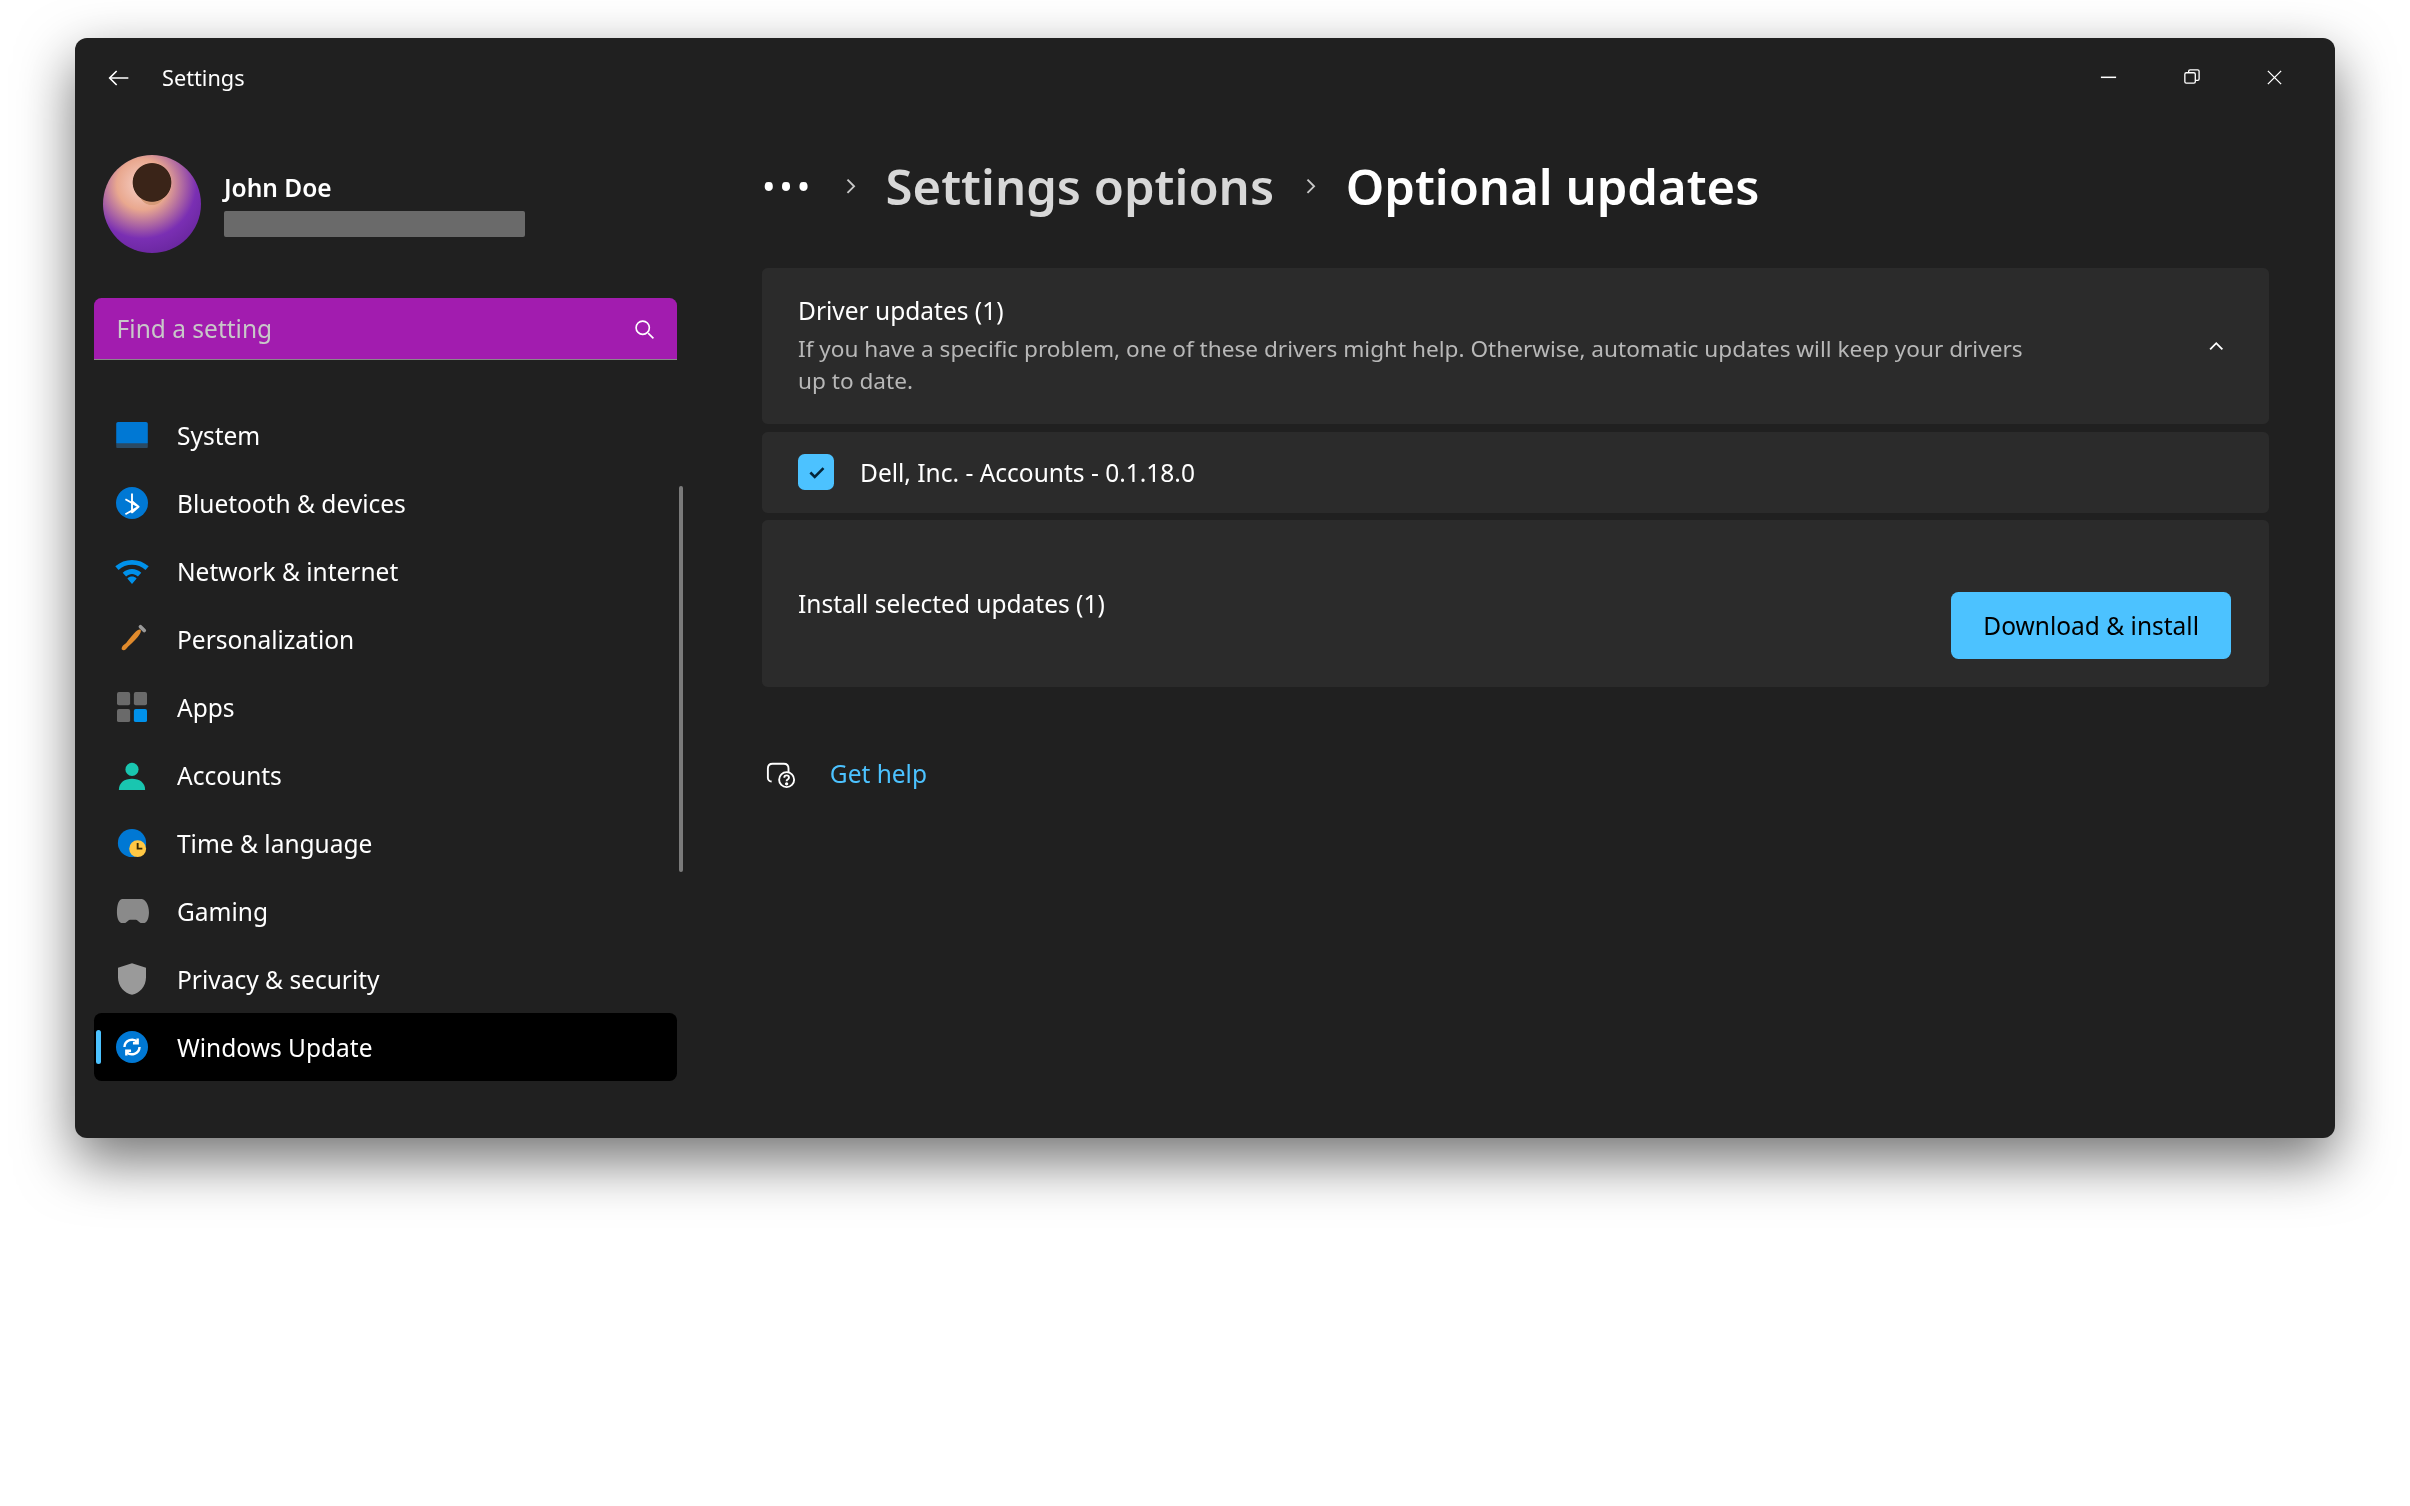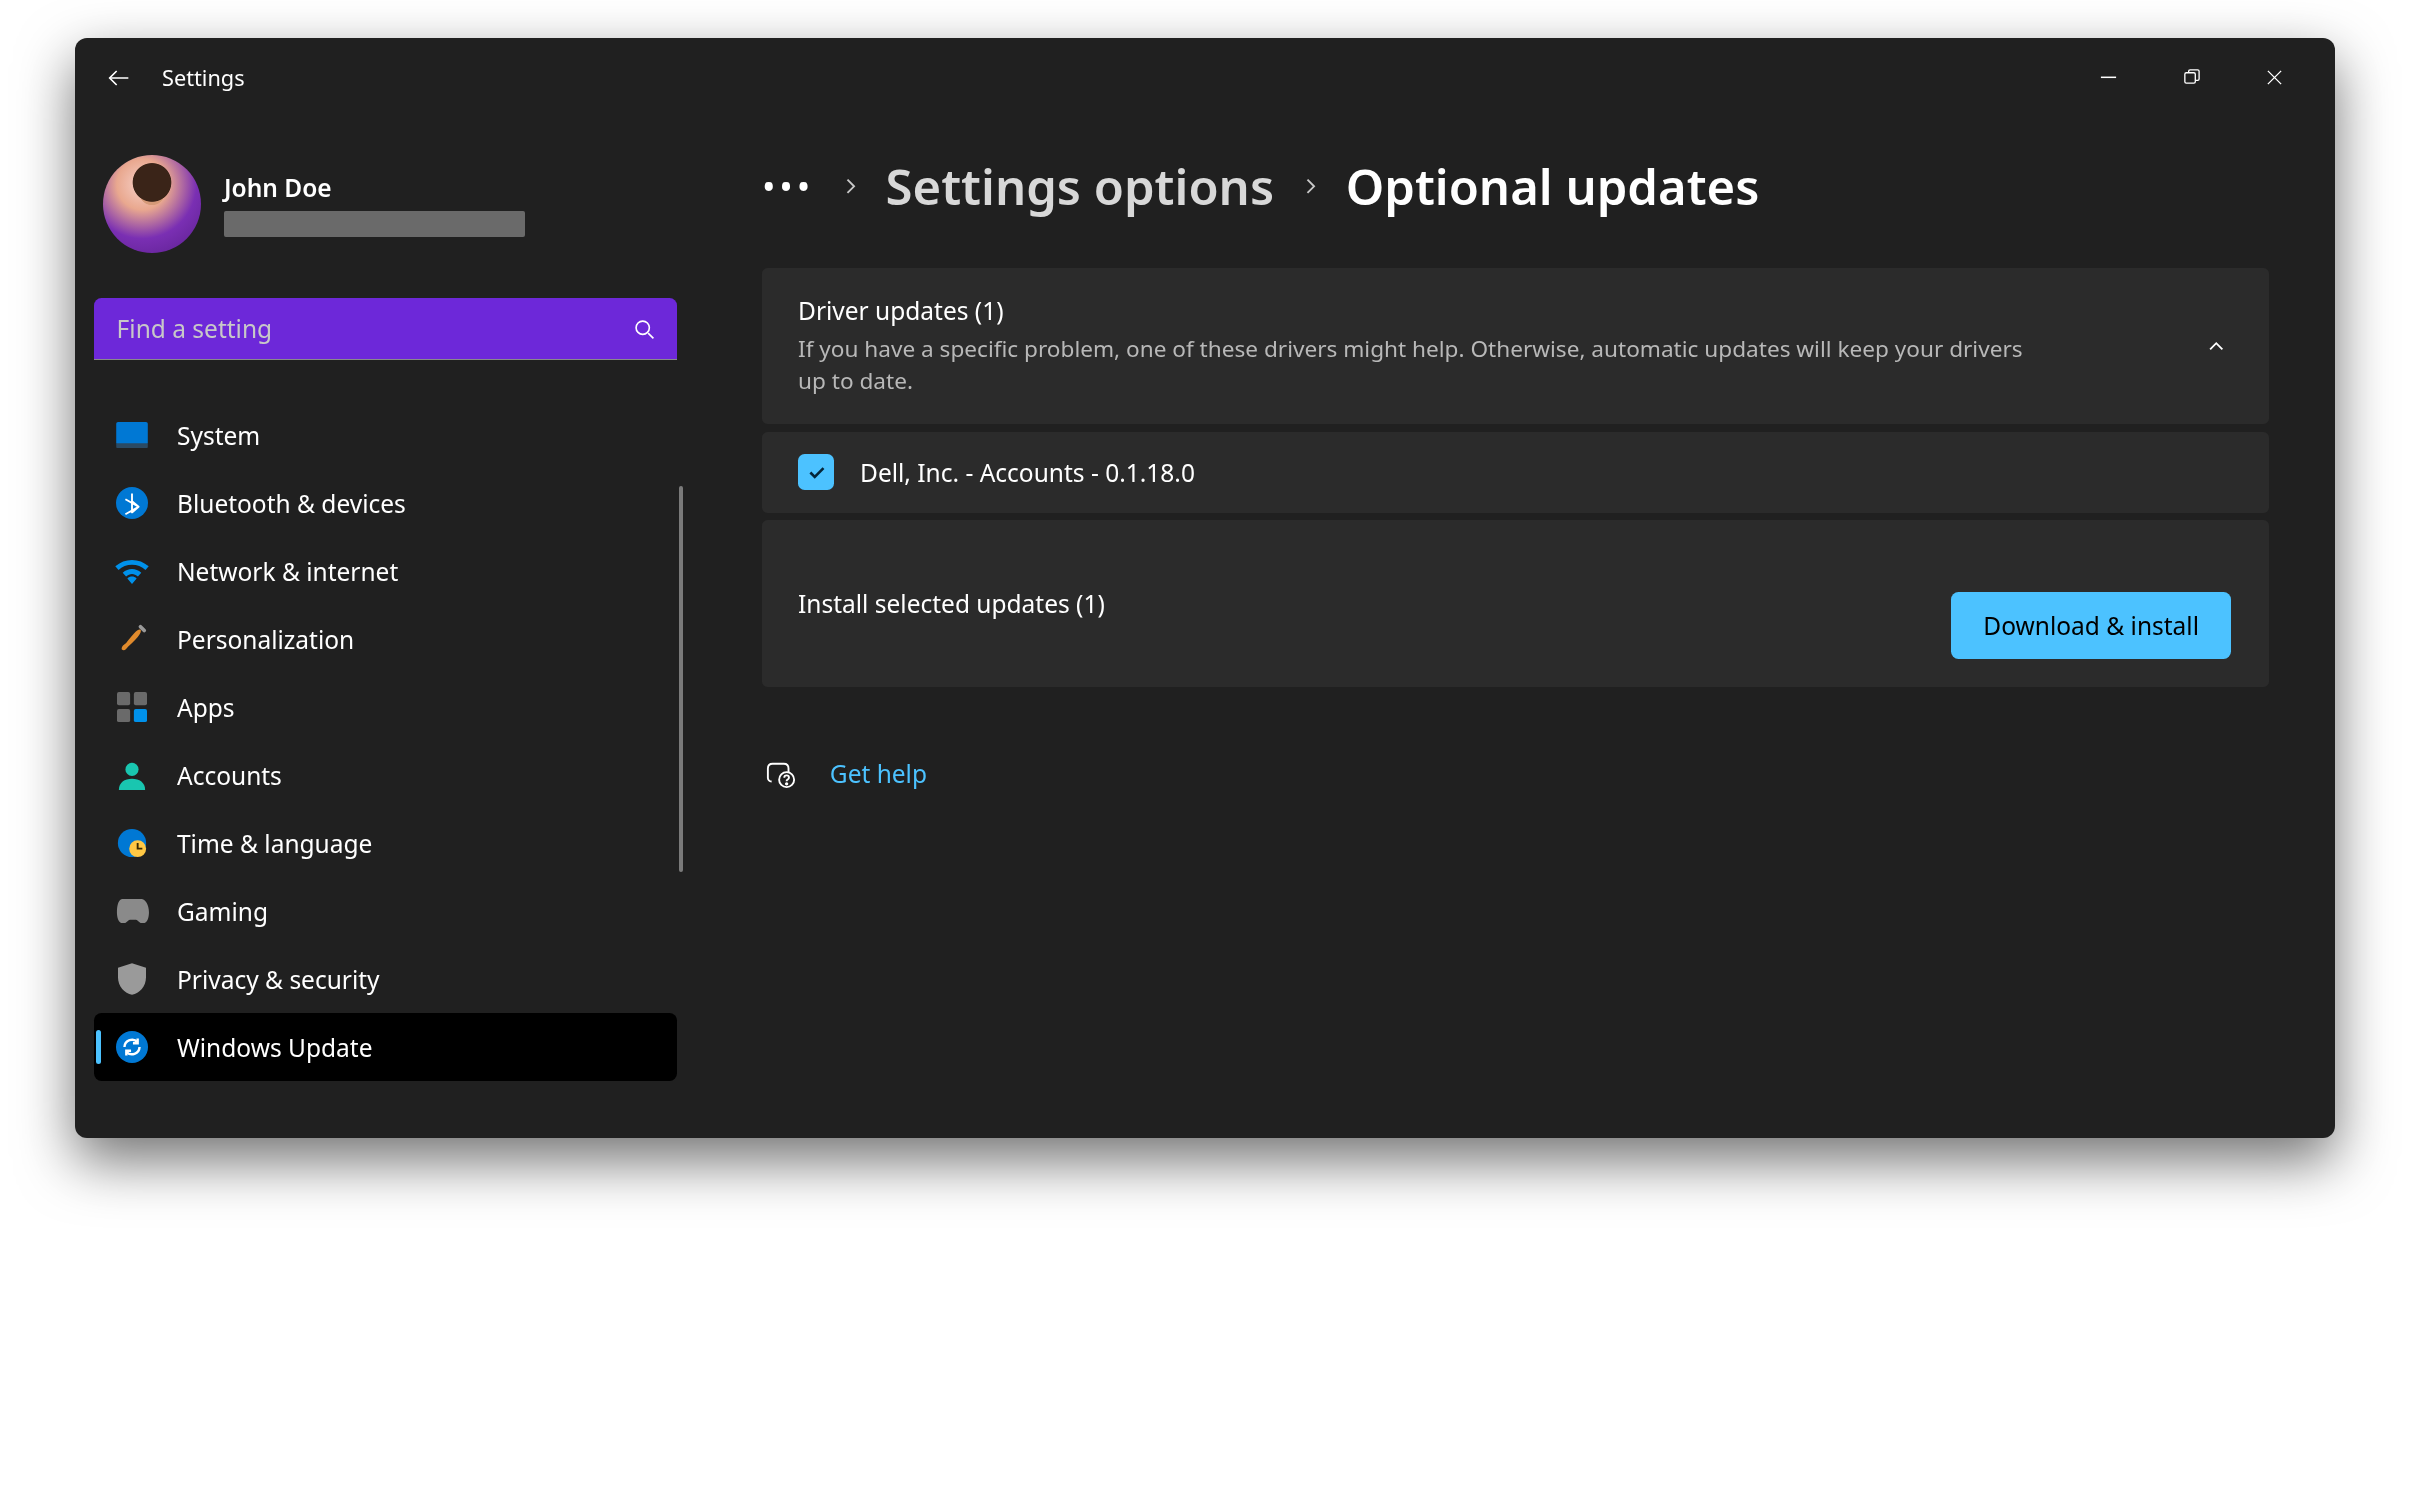--- a/index.html
+++ b/index.html
@@ -27,21 +27,21 @@
 .sidebar { width:621px; padding:0 19px 38px 19px; display:flex; flex-direction:column; overflow:hidden; }
 .profile { display:flex; align-items:center; gap:22.6px; padding:38px 0 45px 9.4px; }
 .avatar { width:98px; height:98px; border-radius:50%; background:radial-gradient(circle at 40% 30%, #f6d0c8 0%, #e9a88f 28%, #7a2fb3 60%, #5a1e8c 100%); flex-shrink:0; position:relative; overflow:hidden; }
 .avatar::after{content:"";position:absolute;inset:0;background:radial-gradient(circle at 50% 28%, #3a2418 0 22%, transparent 23%),radial-gradient(circle at 50% 38%, #d59a78 0 16%, transparent 17%);}
 .profile-text { display:flex; flex-direction:column; gap:7.5px; }
 .profile-name { font-size:24.5px; font-weight:600; }
 .profile-email { width:301px; height:26px; background:#6a6a6a; border-radius:1.9px; }
 
 .search { position:relative; margin:0 0 41px 0; }
 .search input {
-  width:100%; height:62px; background:#6d28d9; border:none; border-bottom:1.9px solid #8a8a8a;
+  width:100%; height:62px; background:#a21caf; border:none; border-bottom:1.9px solid #8a8a8a;
   border-radius:7.5px 7.5px 0 0; color:#fff; font-size:24.5px; padding:0 60px 0 22.6px;
 }
 .search input::placeholder { color:#c8c8c8; }
 .search .search-icon { position:absolute; right:21px; top:19px; }
 
 .nav { display:flex; flex-direction:column; gap:0; position:relative; }
 .nav::after { content:""; position:absolute; right:-5.6px; top:85px; width:3.8px; height:386px; background:#7a7a7a; border-radius:1.9px; }
 .nav-item {
   display:flex; align-items:center; gap:28px; height:68px; padding:0 21px;
   border-radius:7.5px; font-size:24.5px; position:relative;

